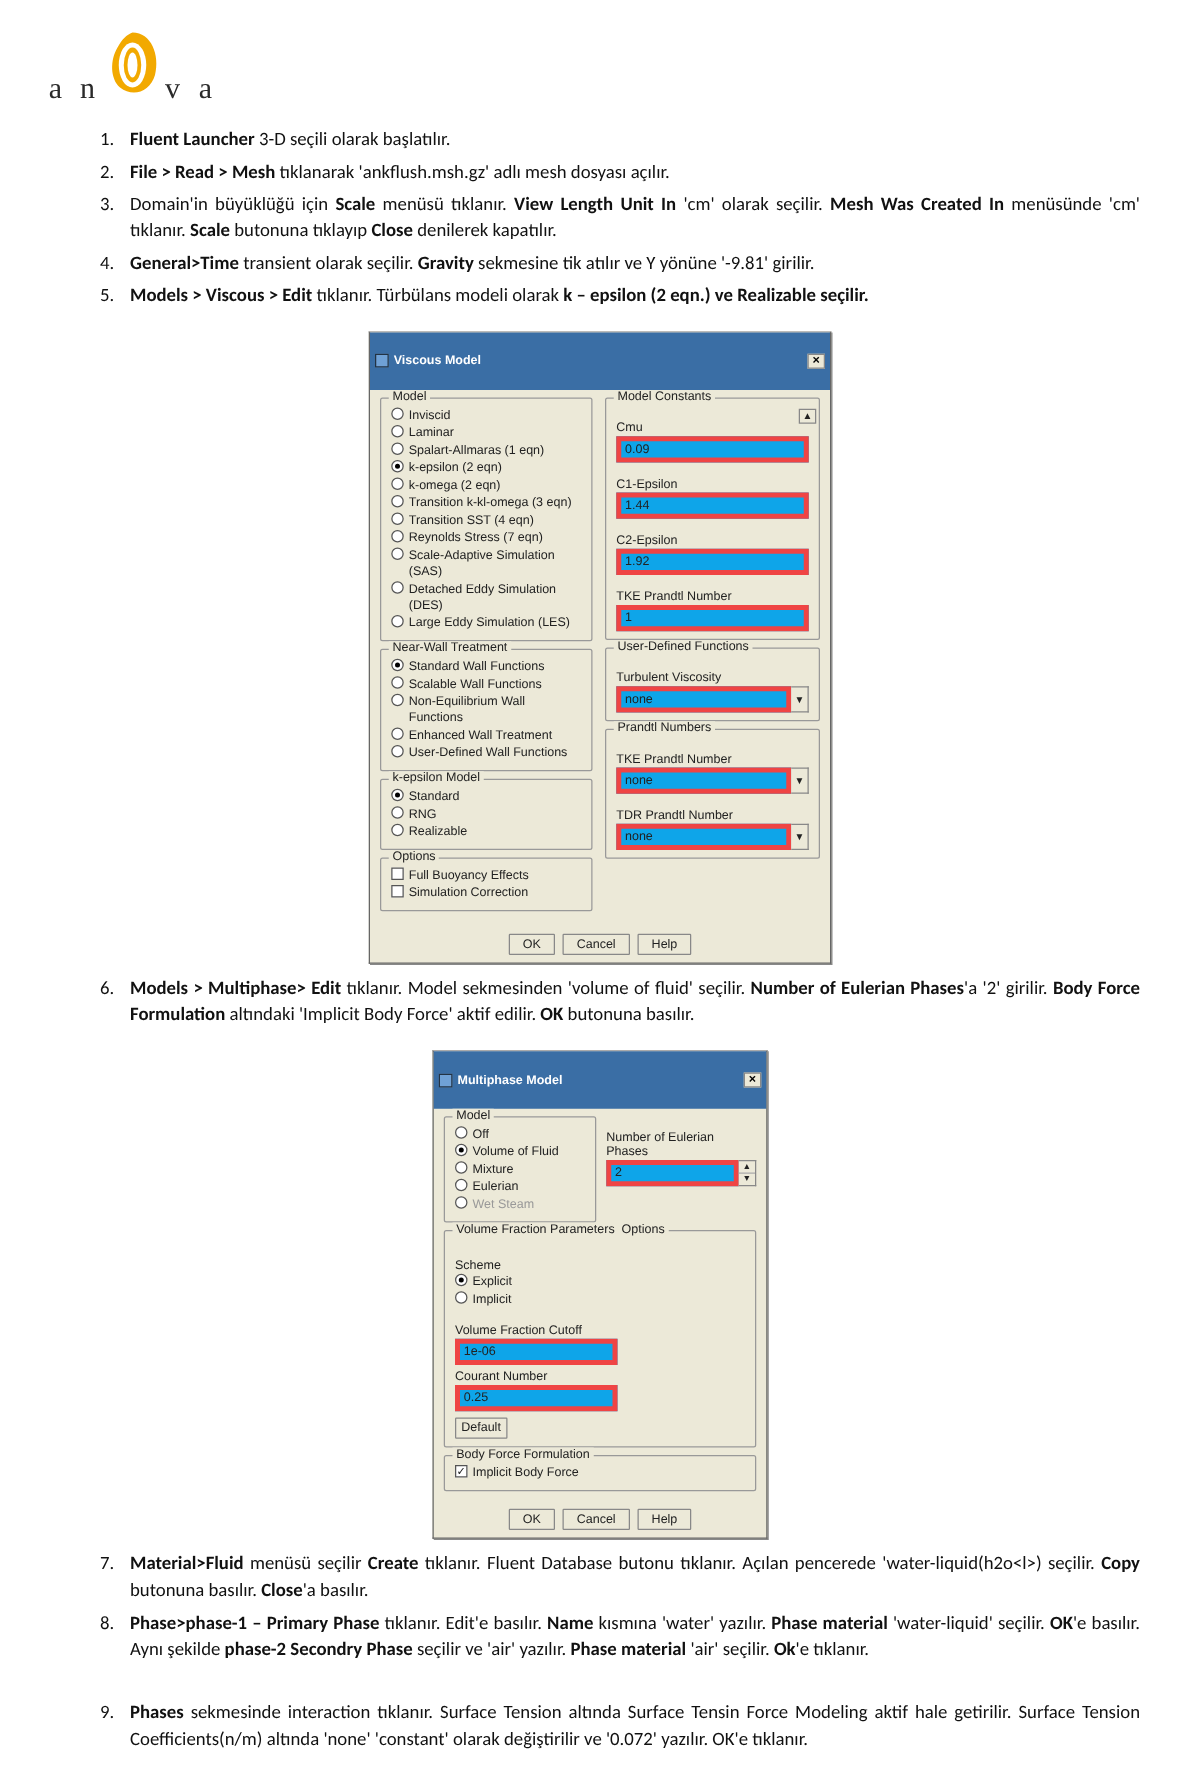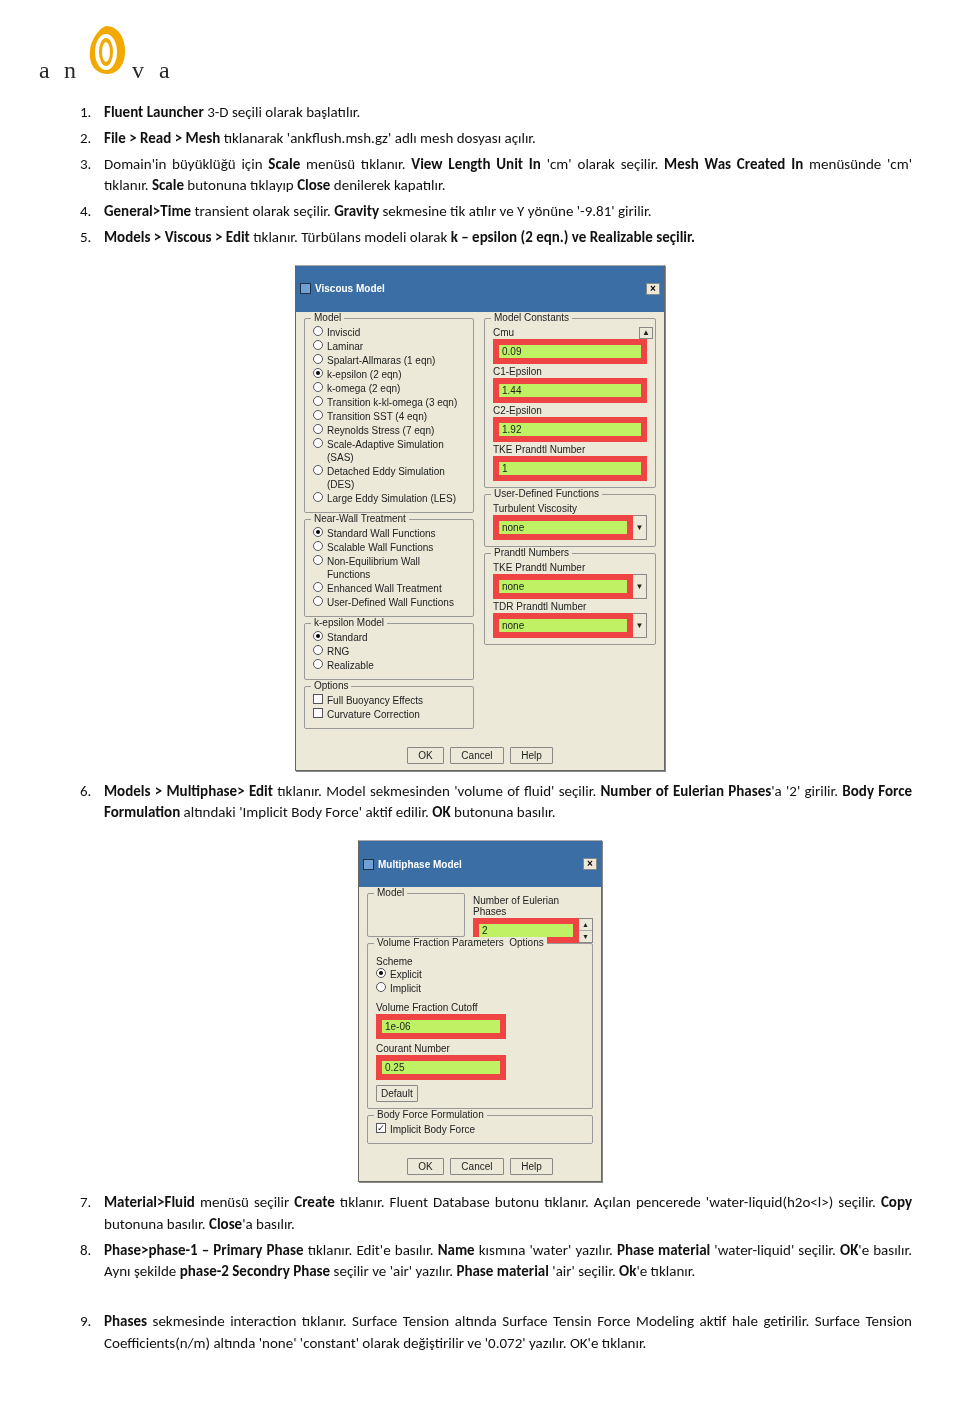--- a/index.html
+++ b/index.html
@@ -17,25 +17,25 @@
   .titlebar .ticon{width:11px;height:11px;background:#6fa1d6;border:1px solid #234}
   .titlebar .x{margin-left:auto;width:14px;height:12px;background:#ece9d8;color:#000;border:1px solid #888;display:flex;align-items:center;justify-content:center;font-size:10px;line-height:1}
   .dbody{padding:6px 8px 8px;display:flex;gap:10px}
   .gbox{border:1px solid #999;padding:6px 8px;margin-bottom:6px;border-radius:2px;position:relative}
   .gbox>.glabel{position:absolute;top:-7px;left:6px;background:#ece9d8;padding:0 3px;font-size:10px}
   .radio,.check{display:flex;align-items:flex-start;gap:4px;margin:1px 0;line-height:1.3}
   .radio .dot{width:10px;height:10px;border:1px solid #555;border-radius:50%;background:#fff;flex:none;display:flex;align-items:center;justify-content:center}
   .radio.sel .dot::after{content:"";width:4px;height:4px;background:#000;border-radius:50%;display:block}
   .check .box{width:10px;height:10px;border:1px solid #555;background:#fff;flex:none;display:flex;align-items:center;justify-content:center;font-size:9px;line-height:1}
   .check.sel .box::after{content:"✓";font-size:9px}
-  .field{border:6px solid #ef4444;background:#bef264;padding:1px 3px;font-size:10px;min-height:14px}
+  .field{border:4px solid #ef4444;background:#0ea5e9;padding:1px 3px;font-size:10px;min-height:14px}
   .sel{display:flex}
   .sel .field{flex:1}
   .sel .drop{width:14px;border:1px solid #888;border-left:none;background:#ece9d8;display:flex;align-items:center;justify-content:center;font-size:8px}
-  .constlabel{font-size:10px;margin:2px 0 1px}
+  .constlabel{font-size:10px;margin:12px 0 1px}
   .btnrow{text-align:center;padding:4px 0 6px}
   .btn{display:inline-block;border:1px solid #888;background:#ece9d8;padding:2px 10px;font-size:10px;margin:0 2px;border-radius:1px}
   .col{display:flex;flex-direction:column}
   .spin{display:flex}
   .spin .field{flex:1}
   .spin .spinbtns{width:14px;border:1px solid #888;border-left:none;background:#ece9d8;display:flex;flex-direction:column}
   .spin .spinbtns div{flex:1;display:flex;align-items:center;justify-content:center;font-size:7px;border-bottom:1px solid #aaa}
   .spin .spinbtns div:last-child{border-bottom:none}
   .scrollcol{position:absolute;right:2px;top:8px;width:14px;display:flex;flex-direction:column;gap:0}
   .scrollcol .sbtn{width:14px;height:12px;border:1px solid #888;background:#ece9d8;display:flex;align-items:center;justify-content:center;font-size:8px}
@@ -168,21 +168,21 @@
       </div>
       <div class="gbox">
         <span class="glabel">Options</span>
         <div id="vm-opt">
             <div class="check">
               <span class="box"></span>
               <span>Full Buoyancy Effects</span>
             </div>
             <div class="check">
               <span class="box"></span>
-              <span>Curvature Correction</span>
+              <span>Simulation Correction</span>
             </div>
           </div>
       </div>
     </div>
     <div class="col" style="flex:1">
       <div class="gbox gboxrel">
         <span class="glabel">Model Constants</span>
         <div id="vm-const">
             <div class="constlabel">Cmu</div>
             <div class="field">0.09</div>
@@ -228,30 +228,52 @@
     <span class="btn">OK</span>
     <span class="btn">Cancel</span>
     <span class="btn">Help</span>
   </div>
 </div>
 
 <ol class="main" start="6" style="counter-reset:item 5">
   <li><b>Models &gt; Multiphase&gt; Edit</b><span> tıklanır. Model sekmesinden 'volume of fluid' seçilir. </span><b>Number of Eulerian Phases</b><span>'a '2' girilir. </span><b>Body Force Formulation</b><span> altındaki 'Implicit Body Force' aktif edilir. </span><b>OK</b><span> butonuna basılır.</span></li>
 </ol>
 
-<div class="dialog" style="width:244px">
+<div class="dialog" style="width:268px">
   <div class="titlebar">
     <span class="ticon"></span>
     <span>Multiphase Model</span>
     <span class="x">×</span>
   </div>
   <div style="padding:6px 8px 4px">
     <div style="display:flex;gap:8px">
       <div class="gbox" style="flex:1">
         <span class="glabel">Model</span>
+        <div id="mp-models">
+            <div class="radio">
+              <span class="dot"></span>
+              <span>Off</span>
+            </div>
+            <div class="radio sel">
+              <span class="dot"></span>
+              <span>Volume of Fluid</span>
+            </div>
+            <div class="radio">
+              <span class="dot"></span>
+              <span>Mixture</span>
+            </div>
+            <div class="radio">
+              <span class="dot"></span>
+              <span>Eulerian</span>
+            </div>
+            <div class="radio" style="color: rgb(153, 153, 153);">
+              <span class="dot"></span>
+              <span>Wet Steam</span>
+            </div>
+          </div>
       </div>
       <div style="width:120px">
         <div class="constlabel">Number of Eulerian Phases</div>
         <div class="spin">
           <div class="field">2</div>
           <div class="spinbtns">
               <div>▲</div>
               <div>▼</div>
             </div>
         </div>

